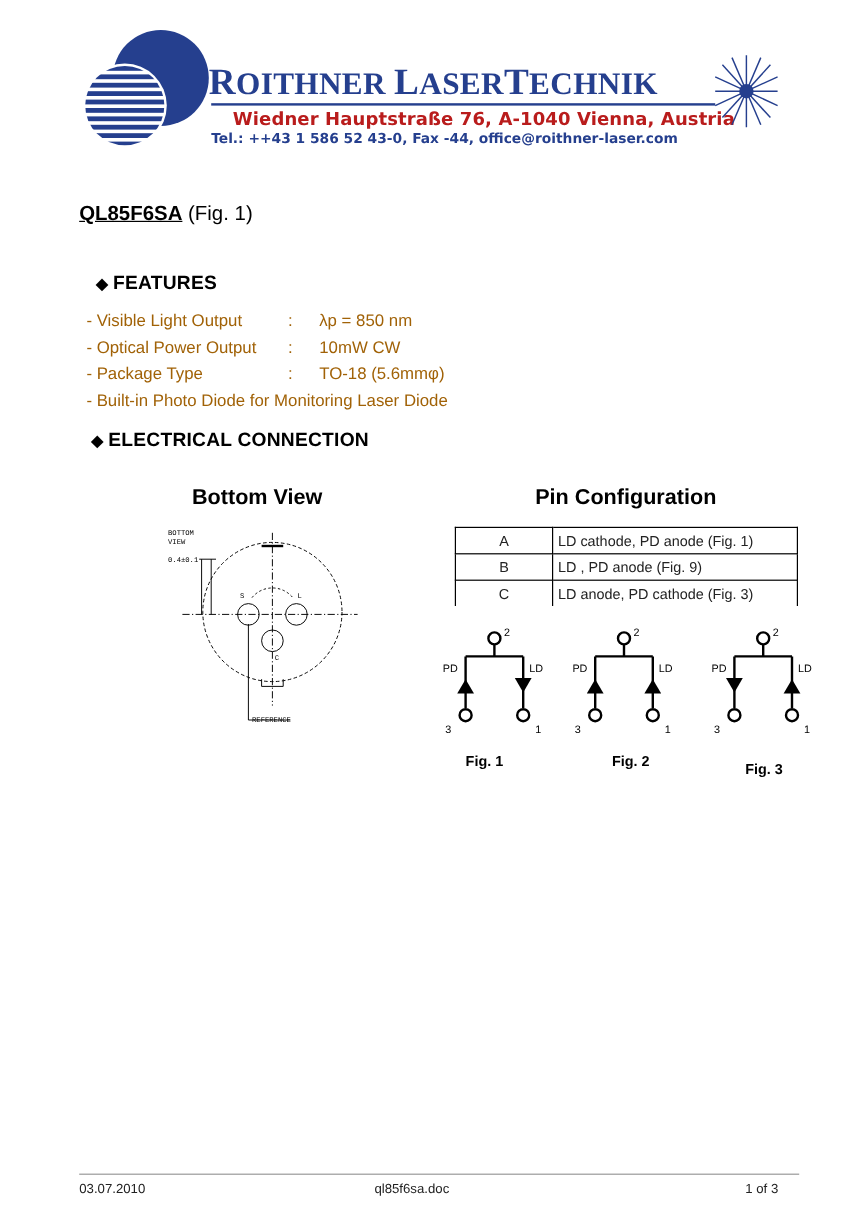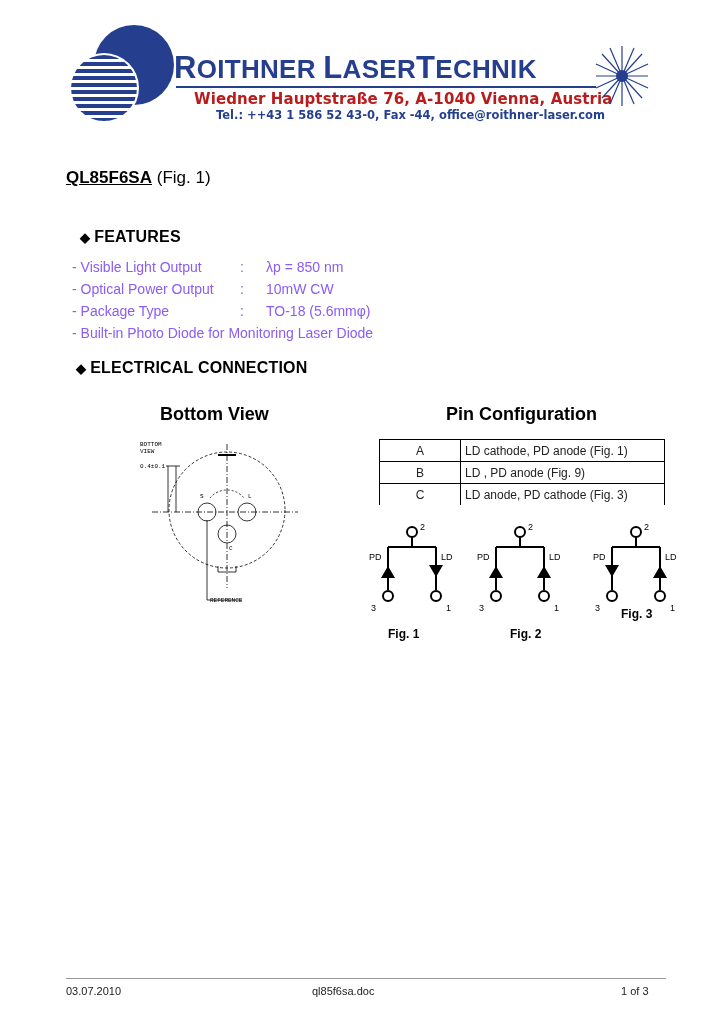--- a/index.html
+++ b/index.html
@@ -1,31 +1,31 @@
 <!DOCTYPE html>
 <html><head>
 <meta charset="utf-8">
 <style>
   html, body { margin: 0; padding: 0; background: #ffffff; }
   body { width: 720px; height: 1012px; position: relative; overflow: hidden;
          font-family: "Liberation Sans", sans-serif; color: #000; }
   .abs { position: absolute; }
-  .logo-title { left: 174px; top: 50px; font-family: Liberation Sans, sans-serif; font-weight: bold;
+  .logo-title { left: 174px; top: 50px; font-family: Liberation Serif, serif; font-weight: bold;
                 font-size: 26px; letter-spacing: 0.3px; color: #253f8e; white-space: nowrap; }
   .logo-title .big { font-size: 31px; }
   .logo-rule { left: 176px; top: 86px; width: 420px; height: 2px; background: #253f8e; }
   .addr { left: 176px; top: 90px; font-family: "DejaVu Sans", sans-serif; font-size: 15px; font-weight: bold;
           color: #b91c1c; white-space: nowrap; letter-spacing: 0.1px; margin-left: 18px; }
   .tel { left: 176px; top: 108px; font-family: "DejaVu Sans", sans-serif; font-size: 11.5px;
-         color: #253f8e; white-space: nowrap; font-weight: bold; margin-left: 40px; }
+         color: #253f8e; white-space: nowrap; font-weight: bold; }
   .model { left: 66px; top: 168px; font-size: 17px; white-space: nowrap; }
   .model .pn { font-weight: bold; text-decoration: underline; }
   .section { font-size: 16px; font-weight: bold; white-space: nowrap; letter-spacing: 0.2px; }
   .section .dia { font-size: 13px; margin-right: 4px; }
-  .feat { left: 72px; font-size: 14px; color: #8b5cf6; white-space: nowrap; }
+  .feat { left: 72px; font-size: 14px; color: #a16207; white-space: nowrap; }
   .feat .lbl { display: inline-block; width: 168px; }
   .feat .sep { display: inline-block; width: 26px; }
   .subhead { font-size: 18px; font-weight: bold; white-space: nowrap; }
   table.pins { position: absolute; left: 379px; top: 439px; width: 286px; border-collapse: collapse; font-size: 12px; color: #222; }
   table.pins td { border: 1px solid #000; height: 21px; padding: 0 4px; }
   table.pins td.k { width: 72px; text-align: center; }
   table.pins tr:last-child td { border-bottom: none; }
   .figcap { font-size: 12px; font-weight: bold; white-space: nowrap; }
   .footer-rule { left: 66px; top: 978px; width: 600px; height: 1px; background: #999; }
   .footer { top: 985px; font-size: 11px; color: #222; white-space: nowrap; }
@@ -200,18 +200,18 @@
     <circle cx="70" cy="78" r="5"></circle>
   </g>
   <polygon points="15,47 29,47 22,59" fill="#000"></polygon>
   <polygon points="63,60 77,60 70,48" fill="#000"></polygon>
   <text x="54" y="12" font-size="9">2</text>
   <text x="3" y="42" font-size="9">PD</text>
   <text x="75" y="42" font-size="9">LD</text>
   <text x="5" y="93" font-size="9">3</text>
   <text x="80" y="93" font-size="9">1</text>
 </svg>
-<div class="abs figcap" style="left:621px;top:607px">Fig. 3</div>
+<div class="abs figcap" style="left:621px;top:634px">Fig. 3</div>
 
 <div class="abs footer-rule"></div>
 <div class="abs footer" style="left:66px">03.07.2010</div>
 <div class="abs footer" style="left:312px">ql85f6sa.doc</div>
 <div class="abs footer" style="left:621px">1 of 3</div>
 
 </body></html>

